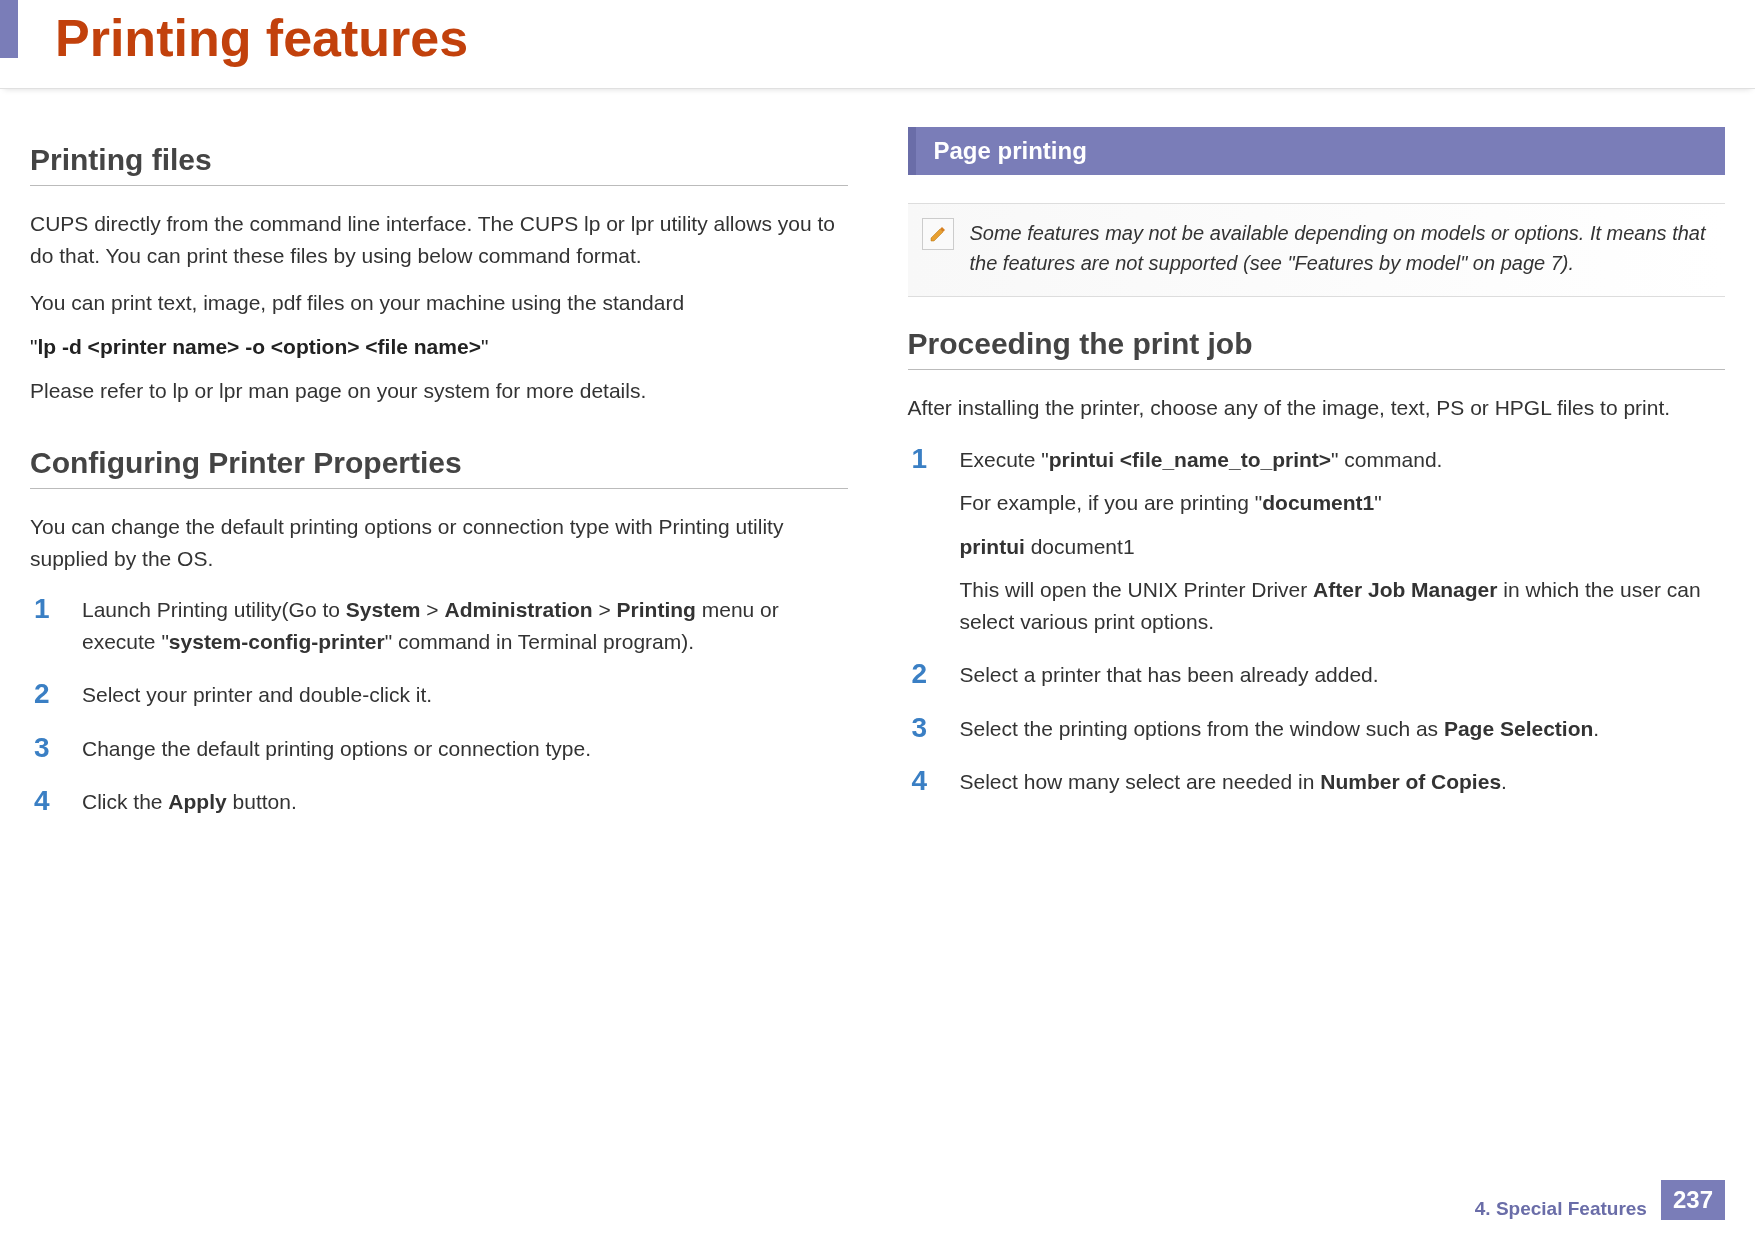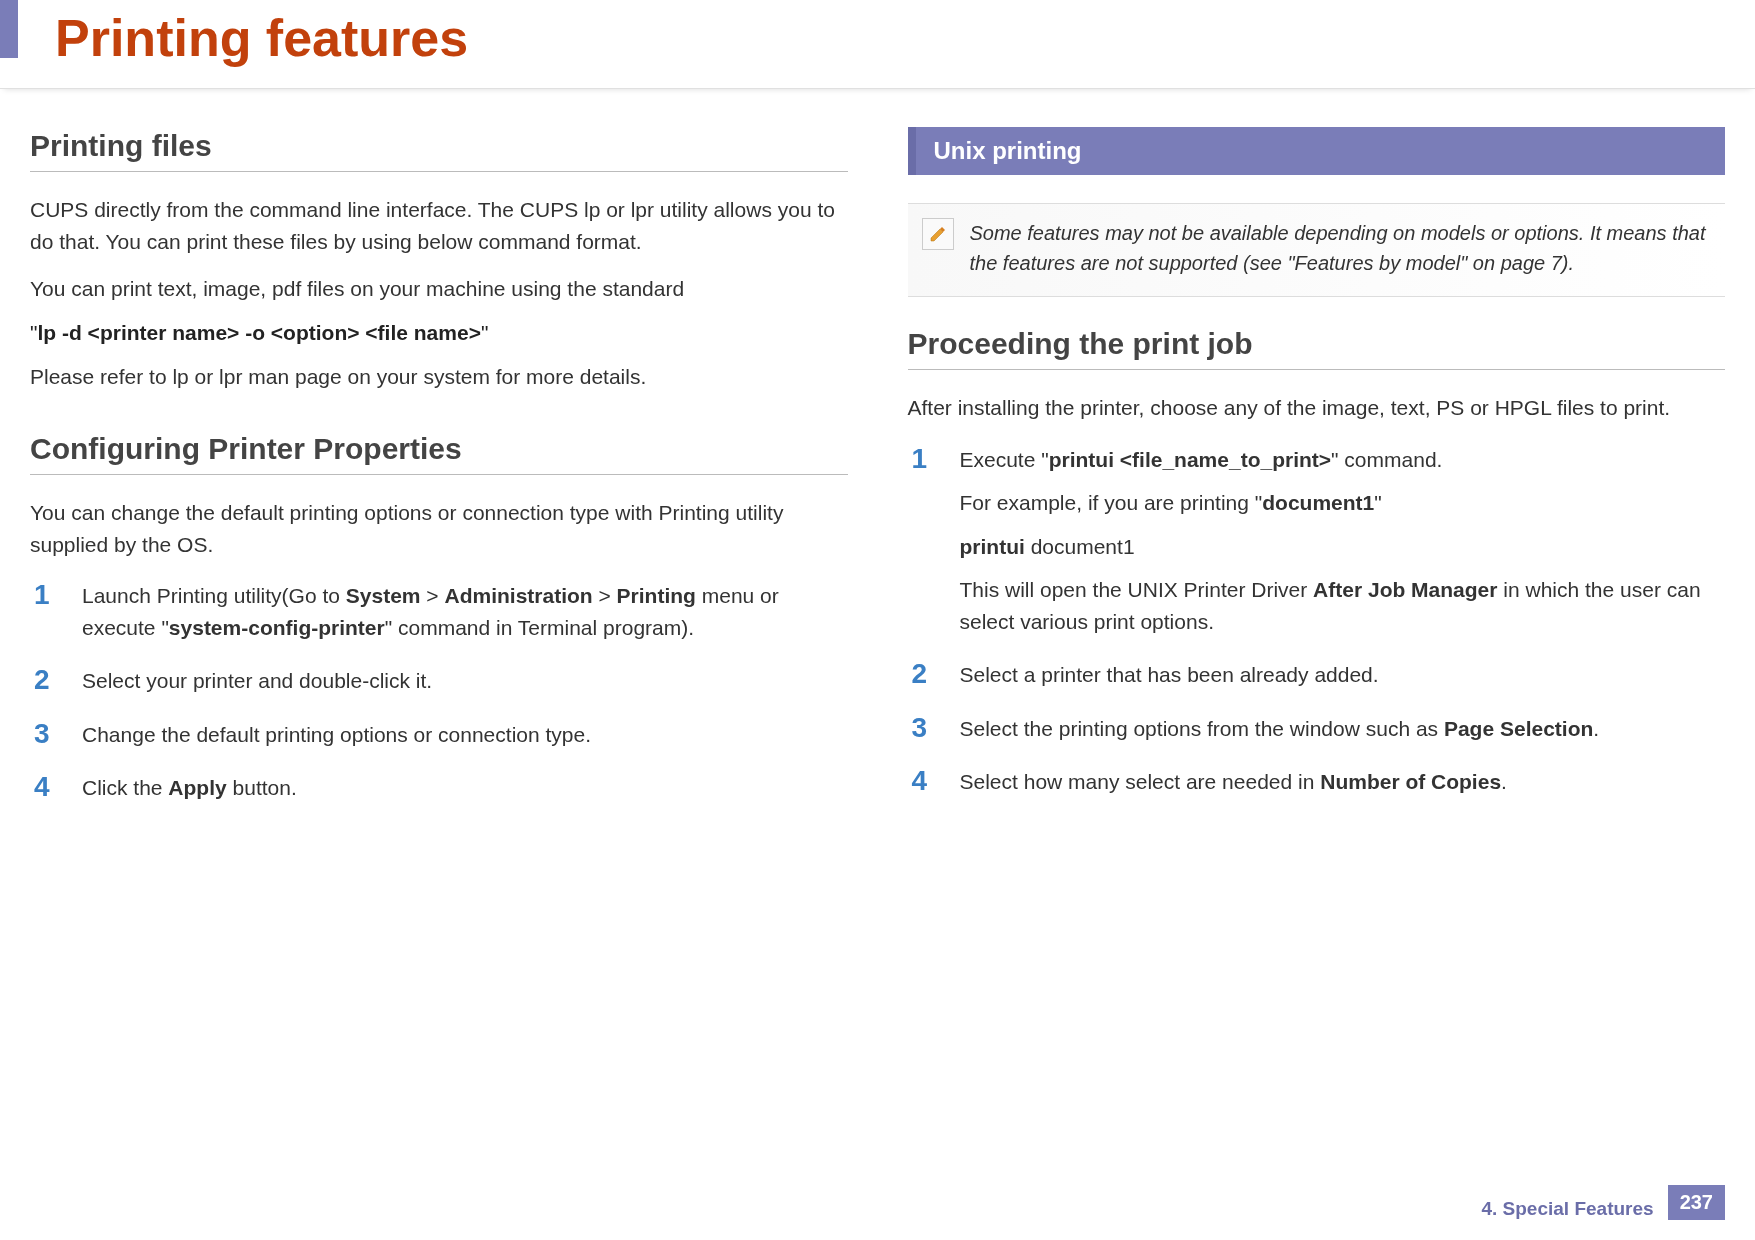--- a/index.html
+++ b/index.html
@@ -39,21 +39,21 @@
       flex: 1;
       min-width: 0;
     }
     .subsection-title {
       font-size: 30px;
       font-weight: 700;
       color: #444;
       border-bottom: 1px solid #bbb;
       padding-bottom: 8px;
       margin-bottom: 22px;
-      margin-top: 10px;
+      margin-top: 24px;
     }
     .body-text {
       font-size: 21px;
       line-height: 1.5;
       color: #333;
       margin-bottom: 16px;
     }
     .cmd-line {
       font-size: 21px;
       margin-bottom: 16px;
@@ -126,21 +126,21 @@
       gap: 14px;
     }
     .footer-text {
       font-size: 19px;
       font-weight: 700;
       color: #6a6da8;
     }
     .footer-page {
       background: #7a7db8;
       color: #fff;
-      font-size: 20px;
+      font-size: 24px;
       font-weight: 700;
       padding: 6px 12px;
     }
   </style>
 </head>
 <body>
 
 <div class="header">
   <div class="header-tab"></div>
   <div class="header-title">Printing features</div>
@@ -179,21 +179,21 @@
       <div class="step">
         <div class="step-num">4</div>
         <div class="step-body">
           <span>Click the </span><b>Apply</b><span> button.</span>
         </div>
       </div>
     </div>
   </div>
 
   <div class="col">
-    <div class="section-header">Unix printing</div>
+    <div class="section-header">Page printing</div>
 
     <div class="note-box">
       <div class="note-icon-wrap">
         <svg width="20" height="20" viewBox="0 0 20 20">
           <path d="M3 14 L12 5 L15 8 L6 17 L3 17 Z" fill="#e8a030" stroke="#b07010" stroke-width="0.5"></path>
           <path d="M12 5 L14 3 L17 6 L15 8 Z" fill="#d88020"></path>
         </svg>
       </div>
       <div class="note-text">Some features may not be available depending on models or options. It means that the features are not supported (see "Features by model" on page 7).</div>
     </div>

